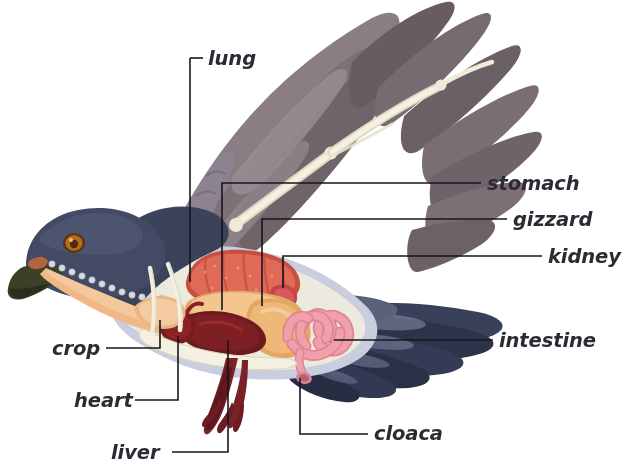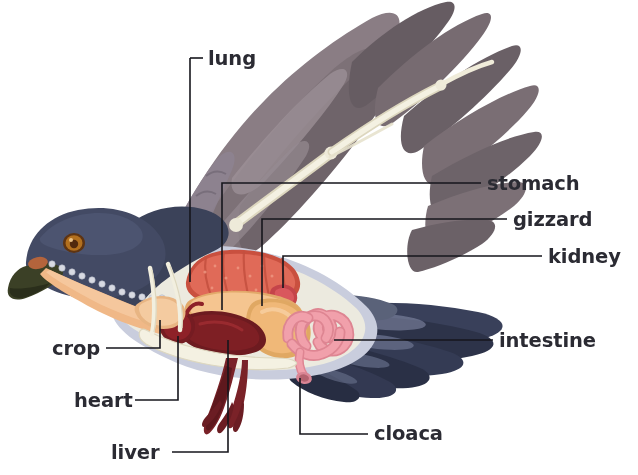--- a/index.html
+++ b/index.html
@@ -10,20 +10,21 @@
   }
   body {
     font-family: "DejaVu Sans", sans-serif;
   }
   #stage {
     position: relative;
     width: 638px;
     height: 475px;
     background: #ffffff;
     overflow: hidden;
+    font-style: italic;
   }
   #stage svg {
     display: block;
     position: absolute;
     top: 0;
     left: 0;
   }
   .label-text {
     font-family: "DejaVu Sans", sans-serif;
     font-weight: bold;

